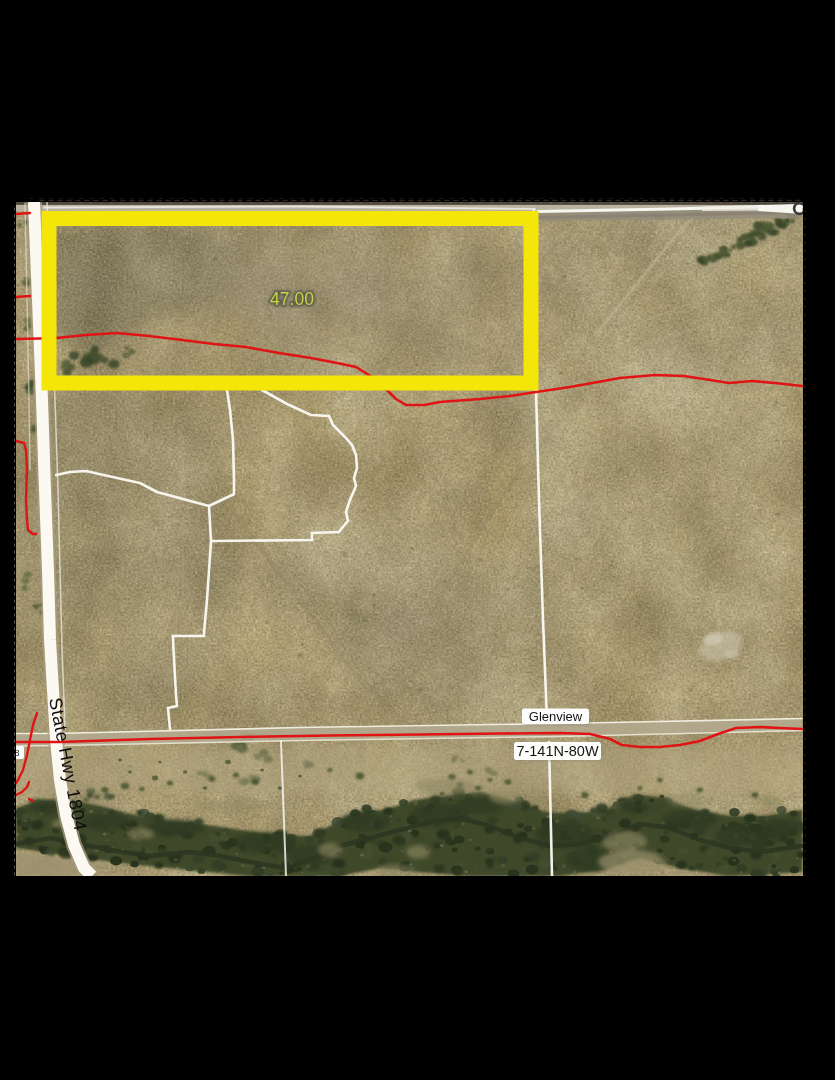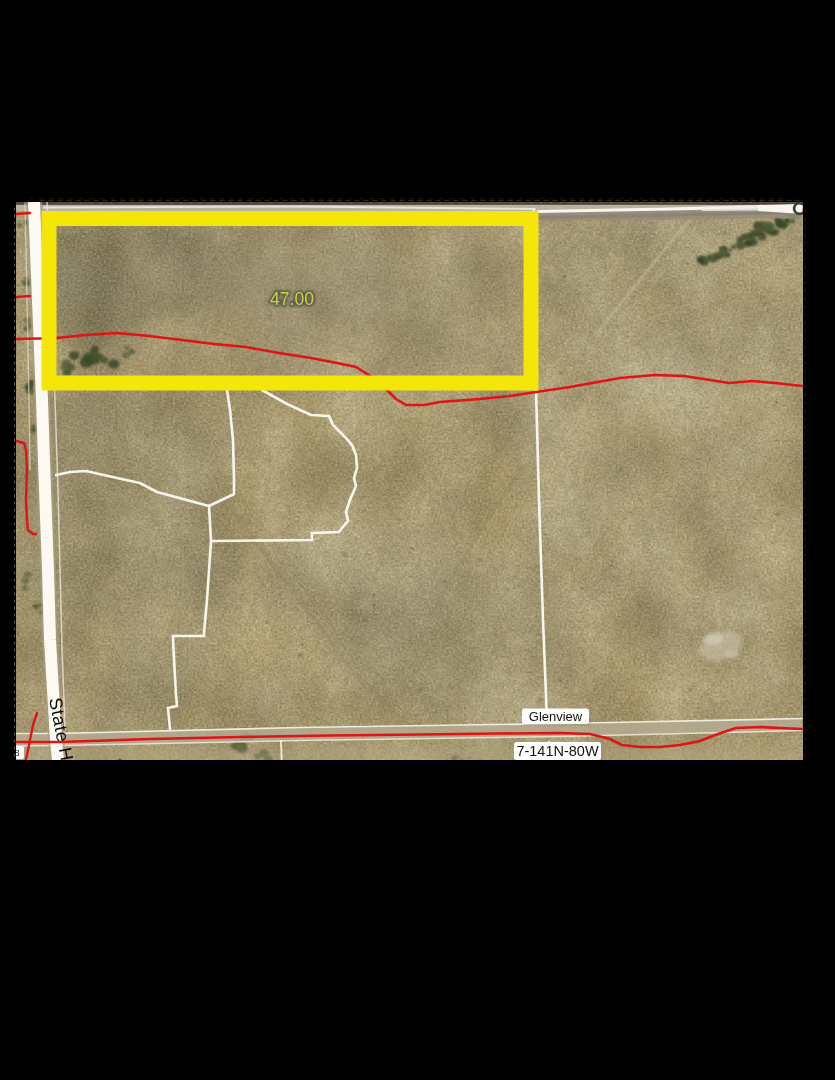--- a/index.html
+++ b/index.html
@@ -1,15 +1,15 @@
 <!DOCTYPE html>
 <html><head><meta charset="utf-8"><title>map</title>
 <style>
 html,body{margin:0;padding:0;background:#000;}
-#page{position:relative;width:835px;height:760px;background:#000;overflow:hidden;}
+#page{position:relative;width:835px;height:876px;background:#000;overflow:hidden;}
 svg{position:absolute;left:0;top:0;}
 </style></head>
 <body>
 <div id="page">
 <svg width="835" height="1080" viewBox="0 0 835 1080">
 <defs>
 <filter id="b1" x="-50%" y="-50%" width="200%" height="200%">
           <feGaussianBlur stdDeviation="0.8"></feGaussianBlur>
         </filter>
 <filter id="b2" x="-50%" y="-50%" width="200%" height="200%">

